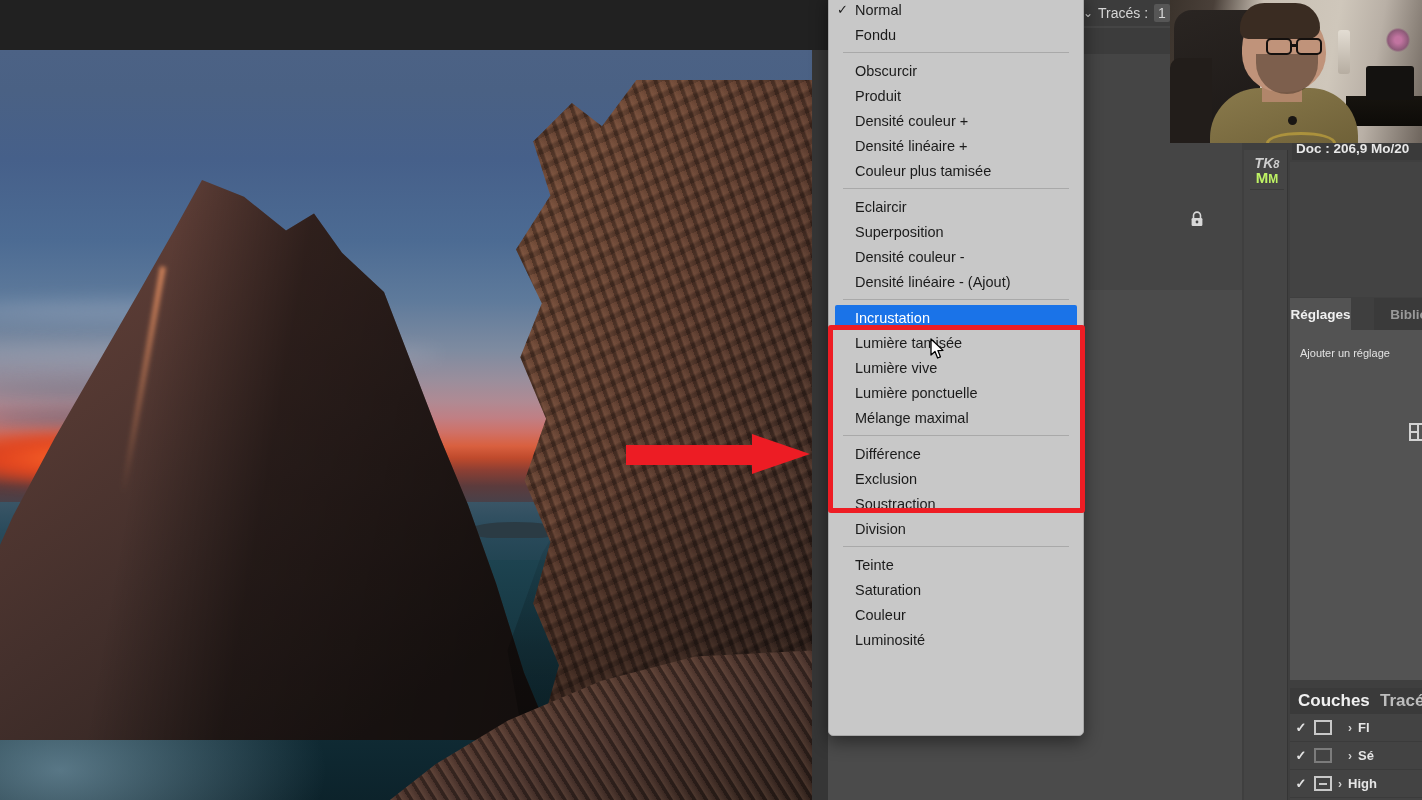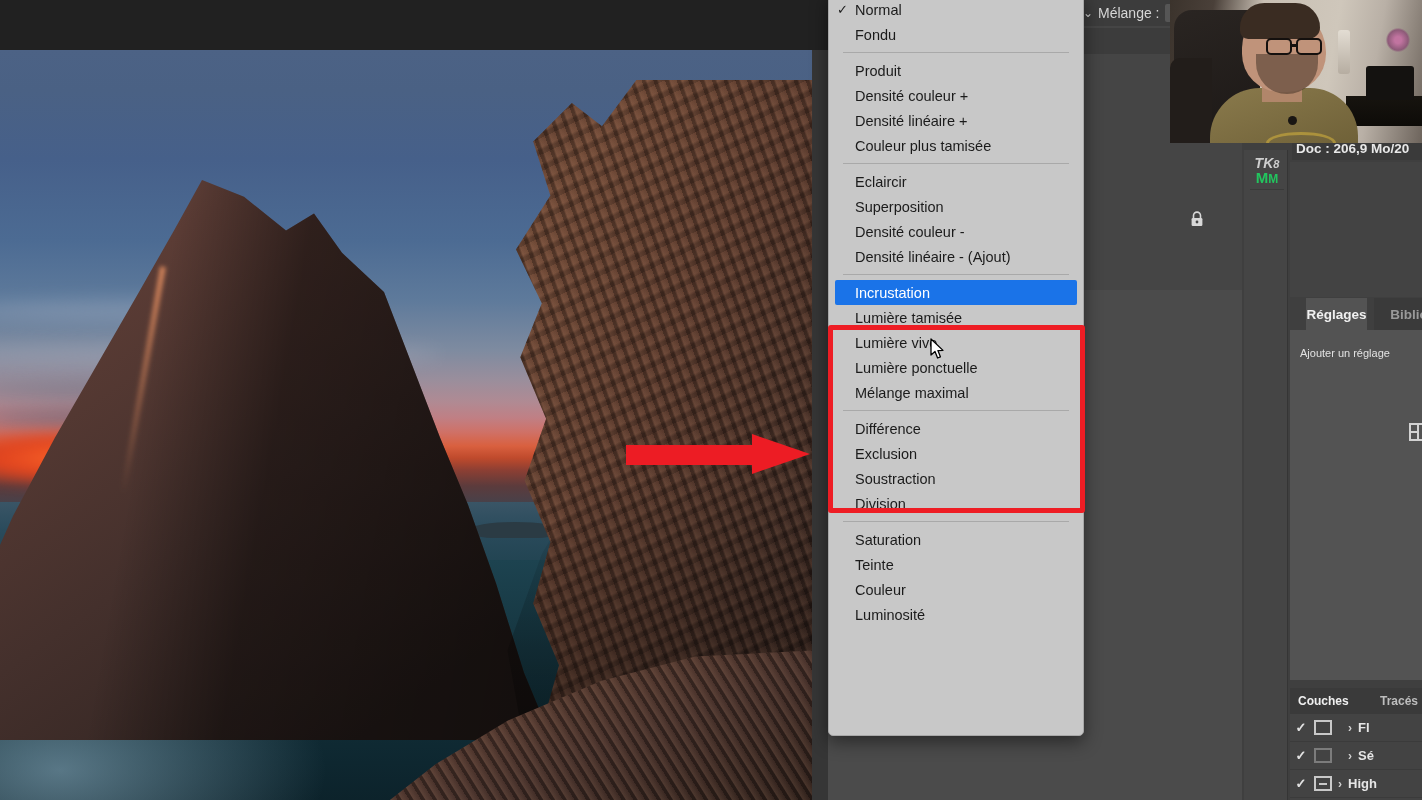--- a/index.html
+++ b/index.html
@@ -113,40 +113,40 @@
   .doc-bar{ position:absolute; left:1292px; top:136px; width:130px; height:24px;
      background:#3a3a3a; color:#e8e8e8; font-size:13.5px; display:flex; align-items:center;
      padding-left:4px; white-space:nowrap; font-weight:bold;}
   .tool-strip{ position:absolute; left:1244px; top:150px; width:44px; height:650px; background:#454545;
      border-right:1px solid #353535;}
   .tk-logo{ position:absolute; left:1250px; top:152px; width:34px; height:38px;
      background:#454545; display:flex; flex-direction:column; align-items:center;
      justify-content:center; line-height:1; border-bottom:1px solid #3a3a3a;}
   .tk-line1{ font-style:italic; font-weight:bold; font-size:14px; color:#cfcfcf;}
   .tk-line1 .sm{ font-size:11px;}
-  .tk-line2{ font-weight:bold; font-size:15px; color:#22c55e;}
+  .tk-line2{ font-weight:bold; font-size:15px; color:#bef264;}
   .tk-line2 .sm{ font-size:12px;}
 
   .prop-panel{ position:absolute; left:1290px; top:162px; width:132px; height:135px; background:#434343;}
   .tabs-row{ position:absolute; left:1290px; top:298px; width:132px; height:32px;}
   .tab{ position:absolute; top:0; height:32px; display:flex; align-items:center;
      justify-content:center; font-size:13.5px; font-weight:bold;}
-  .tab-active{ left:16px; width:61px; background:#535353; color:#f0f0f0;}
+  .tab-active{ left:0; width:61px; background:#535353; color:#f0f0f0;}
   .tab-inactive{ left:84px; width:70px; background:#3a3a3a; color:#9a9a9a;}
   .adj-panel{ position:absolute; left:1290px; top:330px; width:132px; height:350px; background:#535353;}
   .adj-title{ position:absolute; left:1300px; top:347px; font-size:11px; color:#e2e2e2;
      white-space:nowrap;}
   .adj-icon{ position:absolute; left:1409px; top:423px; width:18px; height:18px;
      border:2px solid #d2d2d2;}
   .adj-icon:before{ content:""; position:absolute; left:0; top:6px; width:6px; height:2px; background:#d2d2d2;}
   .adj-icon:after{ content:""; position:absolute; left:6px; top:0; width:2px; height:14px; background:#d2d2d2;}
 
   .layers-tabs{ position:absolute; left:1290px; top:688px; width:132px; height:26px; background:#3a3a3a;}
   .ltab{ position:absolute; top:0; height:26px; display:flex; align-items:center;
-     font-size:12px; font-weight:bold;}
+     font-size:17px; font-weight:bold;}
   .ltab-a{ left:8px; color:#f0f0f0;}
   .ltab-b{ left:90px; color:#bdbdbd;}
   .llist{ position:absolute; left:1290px; top:714px; width:132px; height:86px; background:#434343;}
   .lrow{ position:absolute; left:0; width:132px; height:28px; display:flex; align-items:center;
      border-bottom:1px solid #3b3b3b; color:#e6e6e6; font-size:13px; font-weight:bold;}
   .lrow .eye{ width:22px; text-align:center; color:#e2e2e2; font-size:13px;}
   .lthumb{ width:18px; height:15px; border:2px solid #c9c9c9; margin-left:2px; position:relative;}
   .lthumb.empty{ border-color:#7c7c7c;}
   .lthumb.minus:after{ content:""; position:absolute; left:3px; top:5px; width:8px; height:2px; background:#c9c9c9;}
   .chev{ margin-left:16px; color:#d0d0d0; font-size:12px;}
@@ -245,21 +245,21 @@
   <div class="ps-bg"></div>
 
   <div class="layers-panel">
     
     
     
   </div>
 
   <div class="opt-row opacity-row">
     <span class="chk-tiny">⌄</span>
-    <span class="opt-label">Mélange :</span>
+    <span class="opt-label">Tracés :</span>
     <span class="opt-val">1</span>
   </div>
   <div class="opt-row fond-row">
     <div class="opt-row fond-inner" style="position:static;width:100%;">
       <span class="opt-label">Fond :</span>
       <span class="opt-val">1</span>
     </div>
   </div>
 
   <svg class="lock-ico" viewBox="0 0 14 16">
@@ -316,20 +316,21 @@
       <span class="lthumb minus"></span>
       <span class="chev near">›</span>
       <span class="lname">High </span>
     </div>
   </div>
 
   <div class="menu" id="menu">
       <div class="mi checked">Normal</div>
       <div class="mi">Fondu</div>
       <div class="sep"></div>
+      <div class="mi">Obscurcir</div>
       <div class="mi">Produit</div>
       <div class="mi">Densité couleur +</div>
       <div class="mi">Densité linéaire +</div>
       <div class="mi">Couleur plus tamisée</div>
       <div class="sep"></div>
       <div class="mi">Eclaircir</div>
       <div class="mi">Superposition</div>
       <div class="mi">Densité couleur -</div>
       <div class="mi">Densité linéaire - (Ajout)</div>
       <div class="sep"></div>
@@ -337,22 +338,22 @@
       <div class="mi">Lumière tamisée</div>
       <div class="mi">Lumière vive</div>
       <div class="mi">Lumière ponctuelle</div>
       <div class="mi">Mélange maximal</div>
       <div class="sep"></div>
       <div class="mi">Différence</div>
       <div class="mi">Exclusion</div>
       <div class="mi">Soustraction</div>
       <div class="mi">Division</div>
       <div class="sep"></div>
+      <div class="mi">Teinte</div>
       <div class="mi">Saturation</div>
-      <div class="mi">Teinte</div>
       <div class="mi">Couleur</div>
       <div class="mi">Luminosité</div>
     </div>
   <div class="redbox"></div>
   <svg class="cursor" viewBox="0 0 16 22">
     <path d="M1 1 L1 17 L5 13.5 L7.6 20 L10.4 18.8 L7.9 12.6 L13 12.4 Z" fill="#ffffff" stroke="#000000" stroke-width="1.3" stroke-linejoin="round"></path>
   </svg>
 
   <div class="pip">
     <div class="pip-wall"></div>

